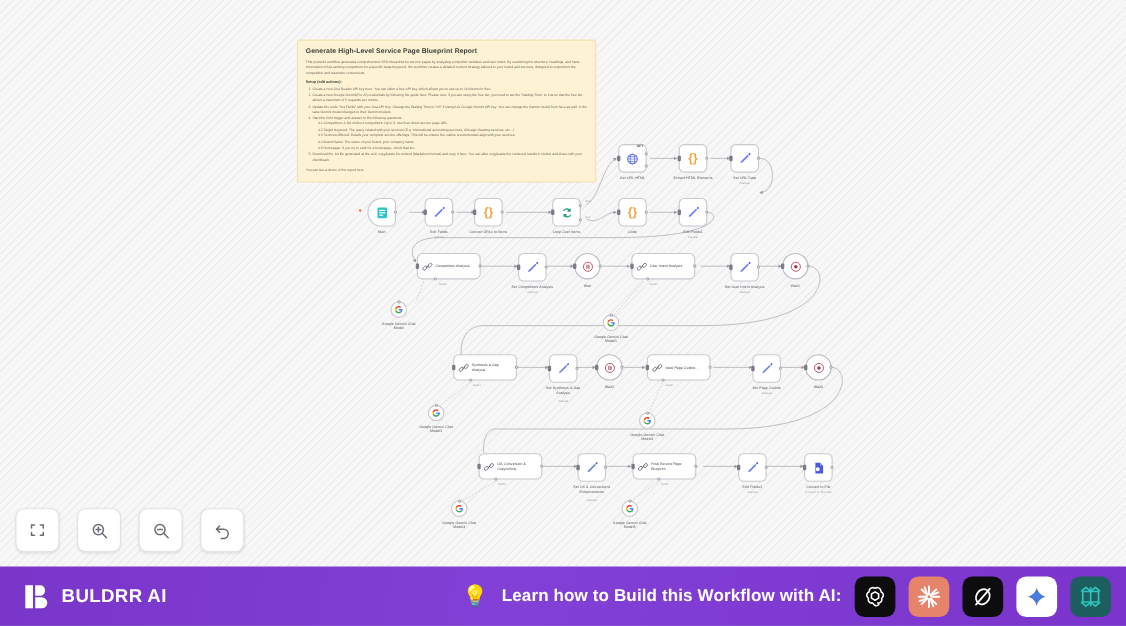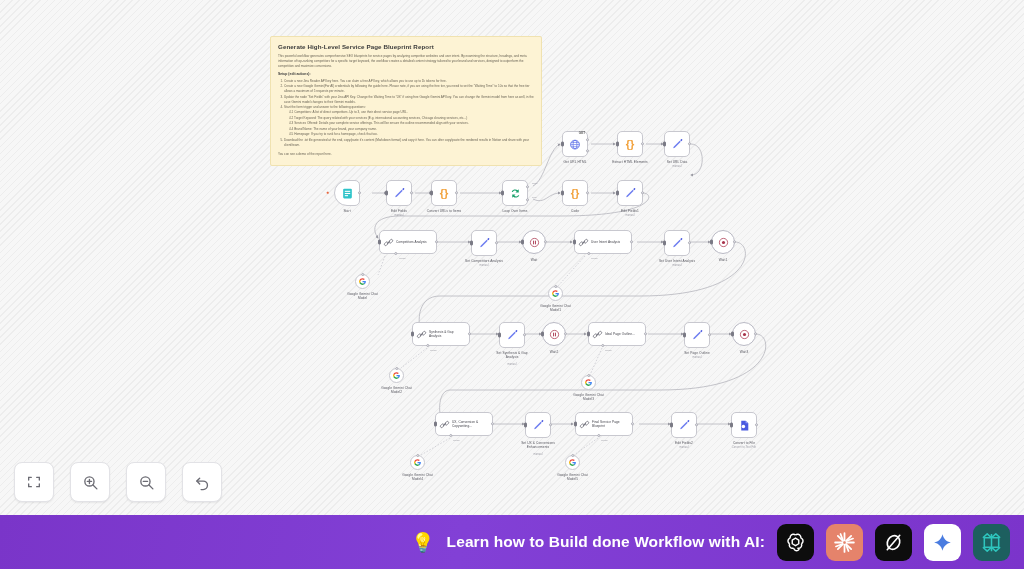--- a/index.html
+++ b/index.html
@@ -638,24 +638,34 @@
             <path d="M8 6L4 10l4 4"></path>
             <path d="M4 10h9a6 6 0 110 12h-3"></path>
           </g>
         </svg>
       </div>
     </div>
 
   </div>
 
   <div id="bar">
+    <div id="brand">
+      <div id="brand-mark">
+        <svg width="25" height="25" viewBox="0 0 25 25">
+          <rect x="1" y="2" width="7" height="21" fill="#fff"></rect>
+          <path d="M10 2h5.5a5 5 0 010 9.5H10z" fill="#fff"></path>
+          <path d="M10 13h6a5 5 0 010 10H10z" fill="#fff"></path>
+        </svg>
+      </div>
+      <span id="brand-text">BULDRR AI</span>
+    </div>
 
     <div id="cta">
       <span style="font-size:19px;line-height:1">💡</span>
-      <span id="cta-text">Learn how to Build done Workflow with AI:</span>
+      <span id="cta-text">Learn how to Build this Workflow with AI:</span>
 
       <div class="ai" style="background:#0d0d0d">
         <svg width="23" height="23" viewBox="0 0 24 24">
           <g fill="none" stroke="#fff" stroke-width="1.5" stroke-linejoin="round">
             <path d="M12 4.2c1.6-1.5 4.2-1 5.2 1 .3.6.4 1.3.3 2M12 4.2c-1.6-1.5-4.2-1-5.2 1-.3.6-.4 1.3-.3 2"></path>
             <path d="M6.8 7.2c-2.1.4-3.3 2.8-2.3 4.7.3.6.8 1.1 1.4 1.4M17.2 7.2c2.1.4 3.3 2.8 2.3 4.7-.3.6-.8 1.1-1.4 1.4"></path>
             <path d="M5.9 13.3c-1 1.9.2 4.3 2.3 4.7.6.1 1.3 0 1.9-.2M18.1 13.3c1 1.9-.2 4.3-2.3 4.7-.6.1-1.3 0-1.9-.2"></path>
             <path d="M10.1 17.8c.3 2.1 2.6 3.3 4.4 2.4.6-.3 1.1-.8 1.4-1.4"></path>
             <path d="M8.6 9.4l3.4-2 3.4 2v3.9l-3.4 2-3.4-2z"></path>
           </g>

